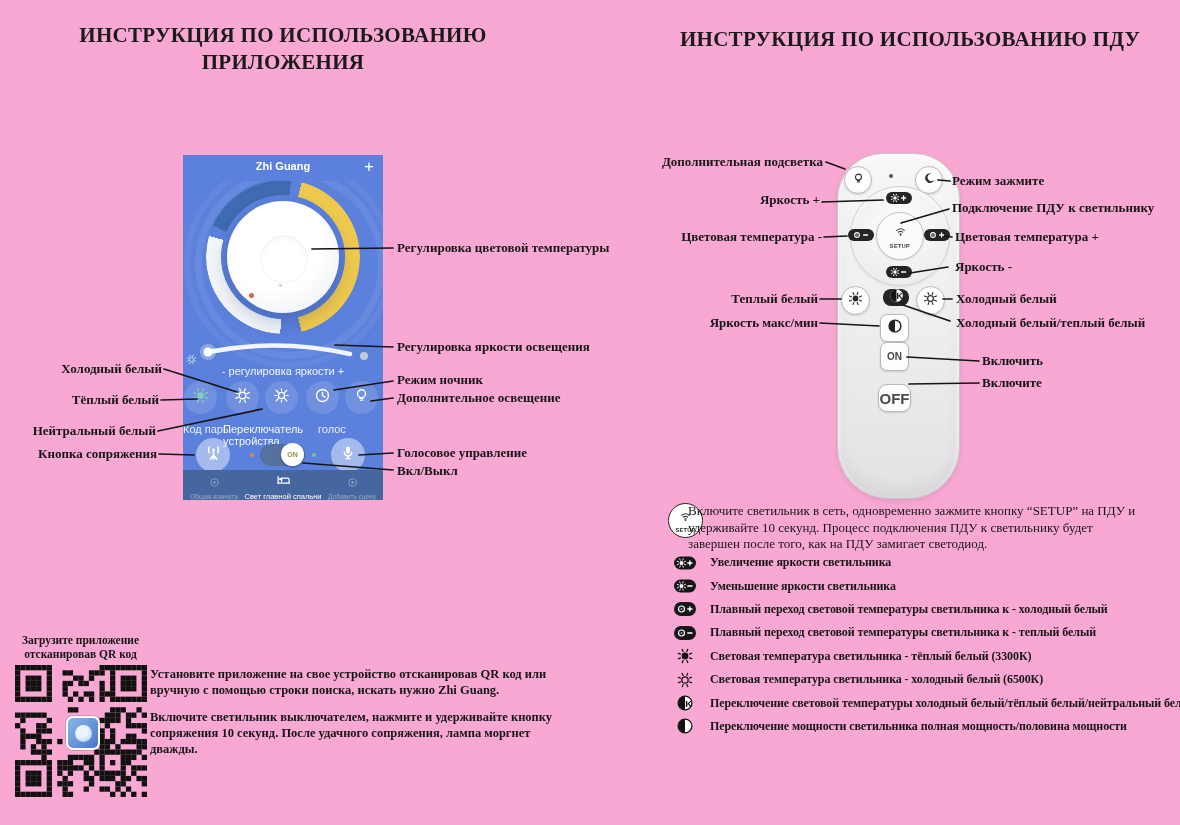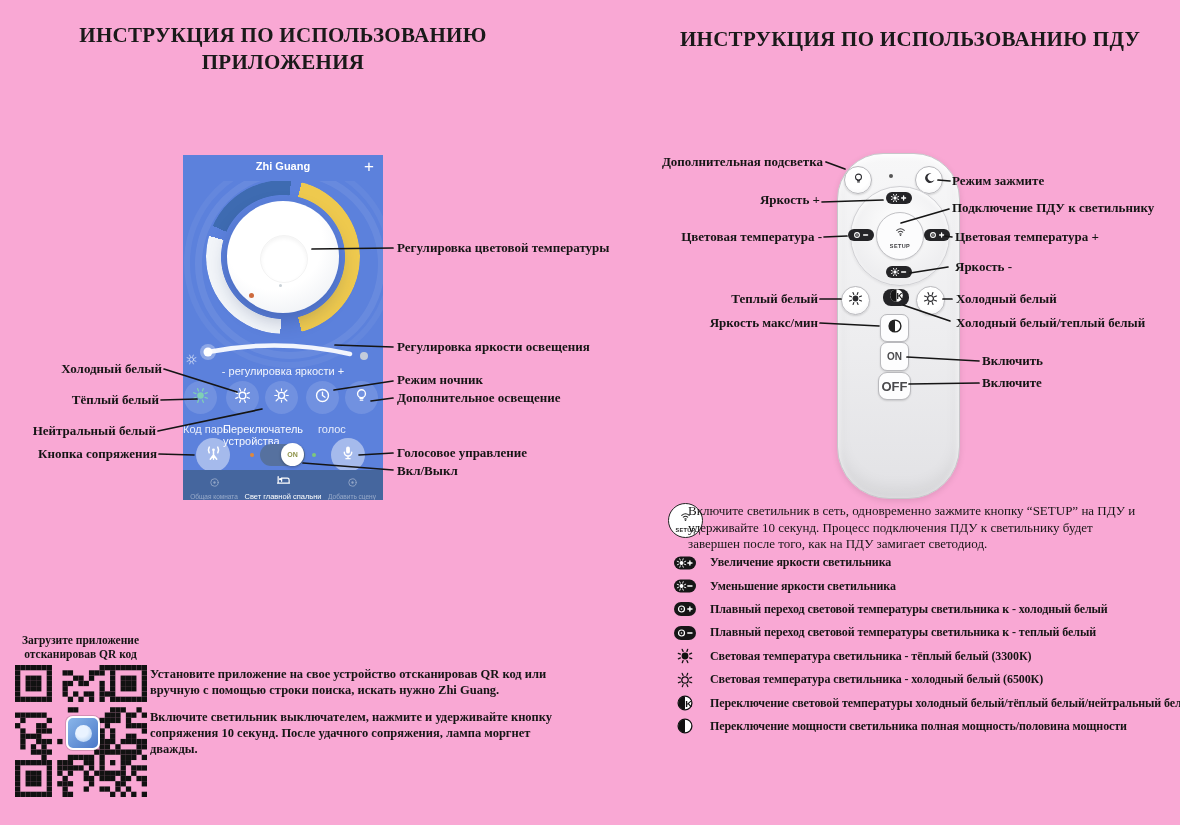--- a/index.html
+++ b/index.html
@@ -626,21 +626,21 @@
           </svg></span>
       </div>
 
     <div class="sqbtn" style="left:42px;top:160px;width:27px;height:26px;">
         <span class="ic"><svg width="14" height="14" viewBox="0 0 14 14" fill="none">
             <circle cx="7" cy="7" r="5.9" stroke="#222222" stroke-width="1.4" fill="#fff"></circle>
             <path d="M7 1.1 A5.9 5.9 0 0 0 7 12.9 Z" fill="#222222"></path>
           </svg></span>
       </div>
     <div class="sqbtn" style="left:42px;top:188px;width:27px;height:27px;font-size:10px;">ON</div>
-    <div class="sqbtn" style="left:40px;top:218px;width:31px;height:26px;font-size:13px;border-radius:9px;">OFF</div>
+    <div class="sqbtn" style="left:40px;top:230px;width:31px;height:26px;font-size:15px;border-radius:9px;">OFF</div>
   </div>
 
   <div class="lab l z11" style="right:357px;top:154px;">Дополнительная подсветка</div>
   <div class="lab l z11" style="right:360px;top:192px;text-align:center;">Яркость +</div>
   <div class="lab l z11" style="right:358px;top:229px;">Цветовая температура -</div>
   <div class="lab l z11" style="right:362px;top:291px;">Теплый белый</div>
   <div class="lab l z11" style="right:362px;top:315px;">Яркость макс/мин</div>
   <div class="lab r z11" style="left:952px;top:173px;">Режим зажмите</div>
   <div class="lab r z11" style="left:952px;top:200px;">Подключение ПДУ к светильнику</div>
   <div class="lab r z11" style="left:955px;top:229px;">Цветовая температура +</div>

